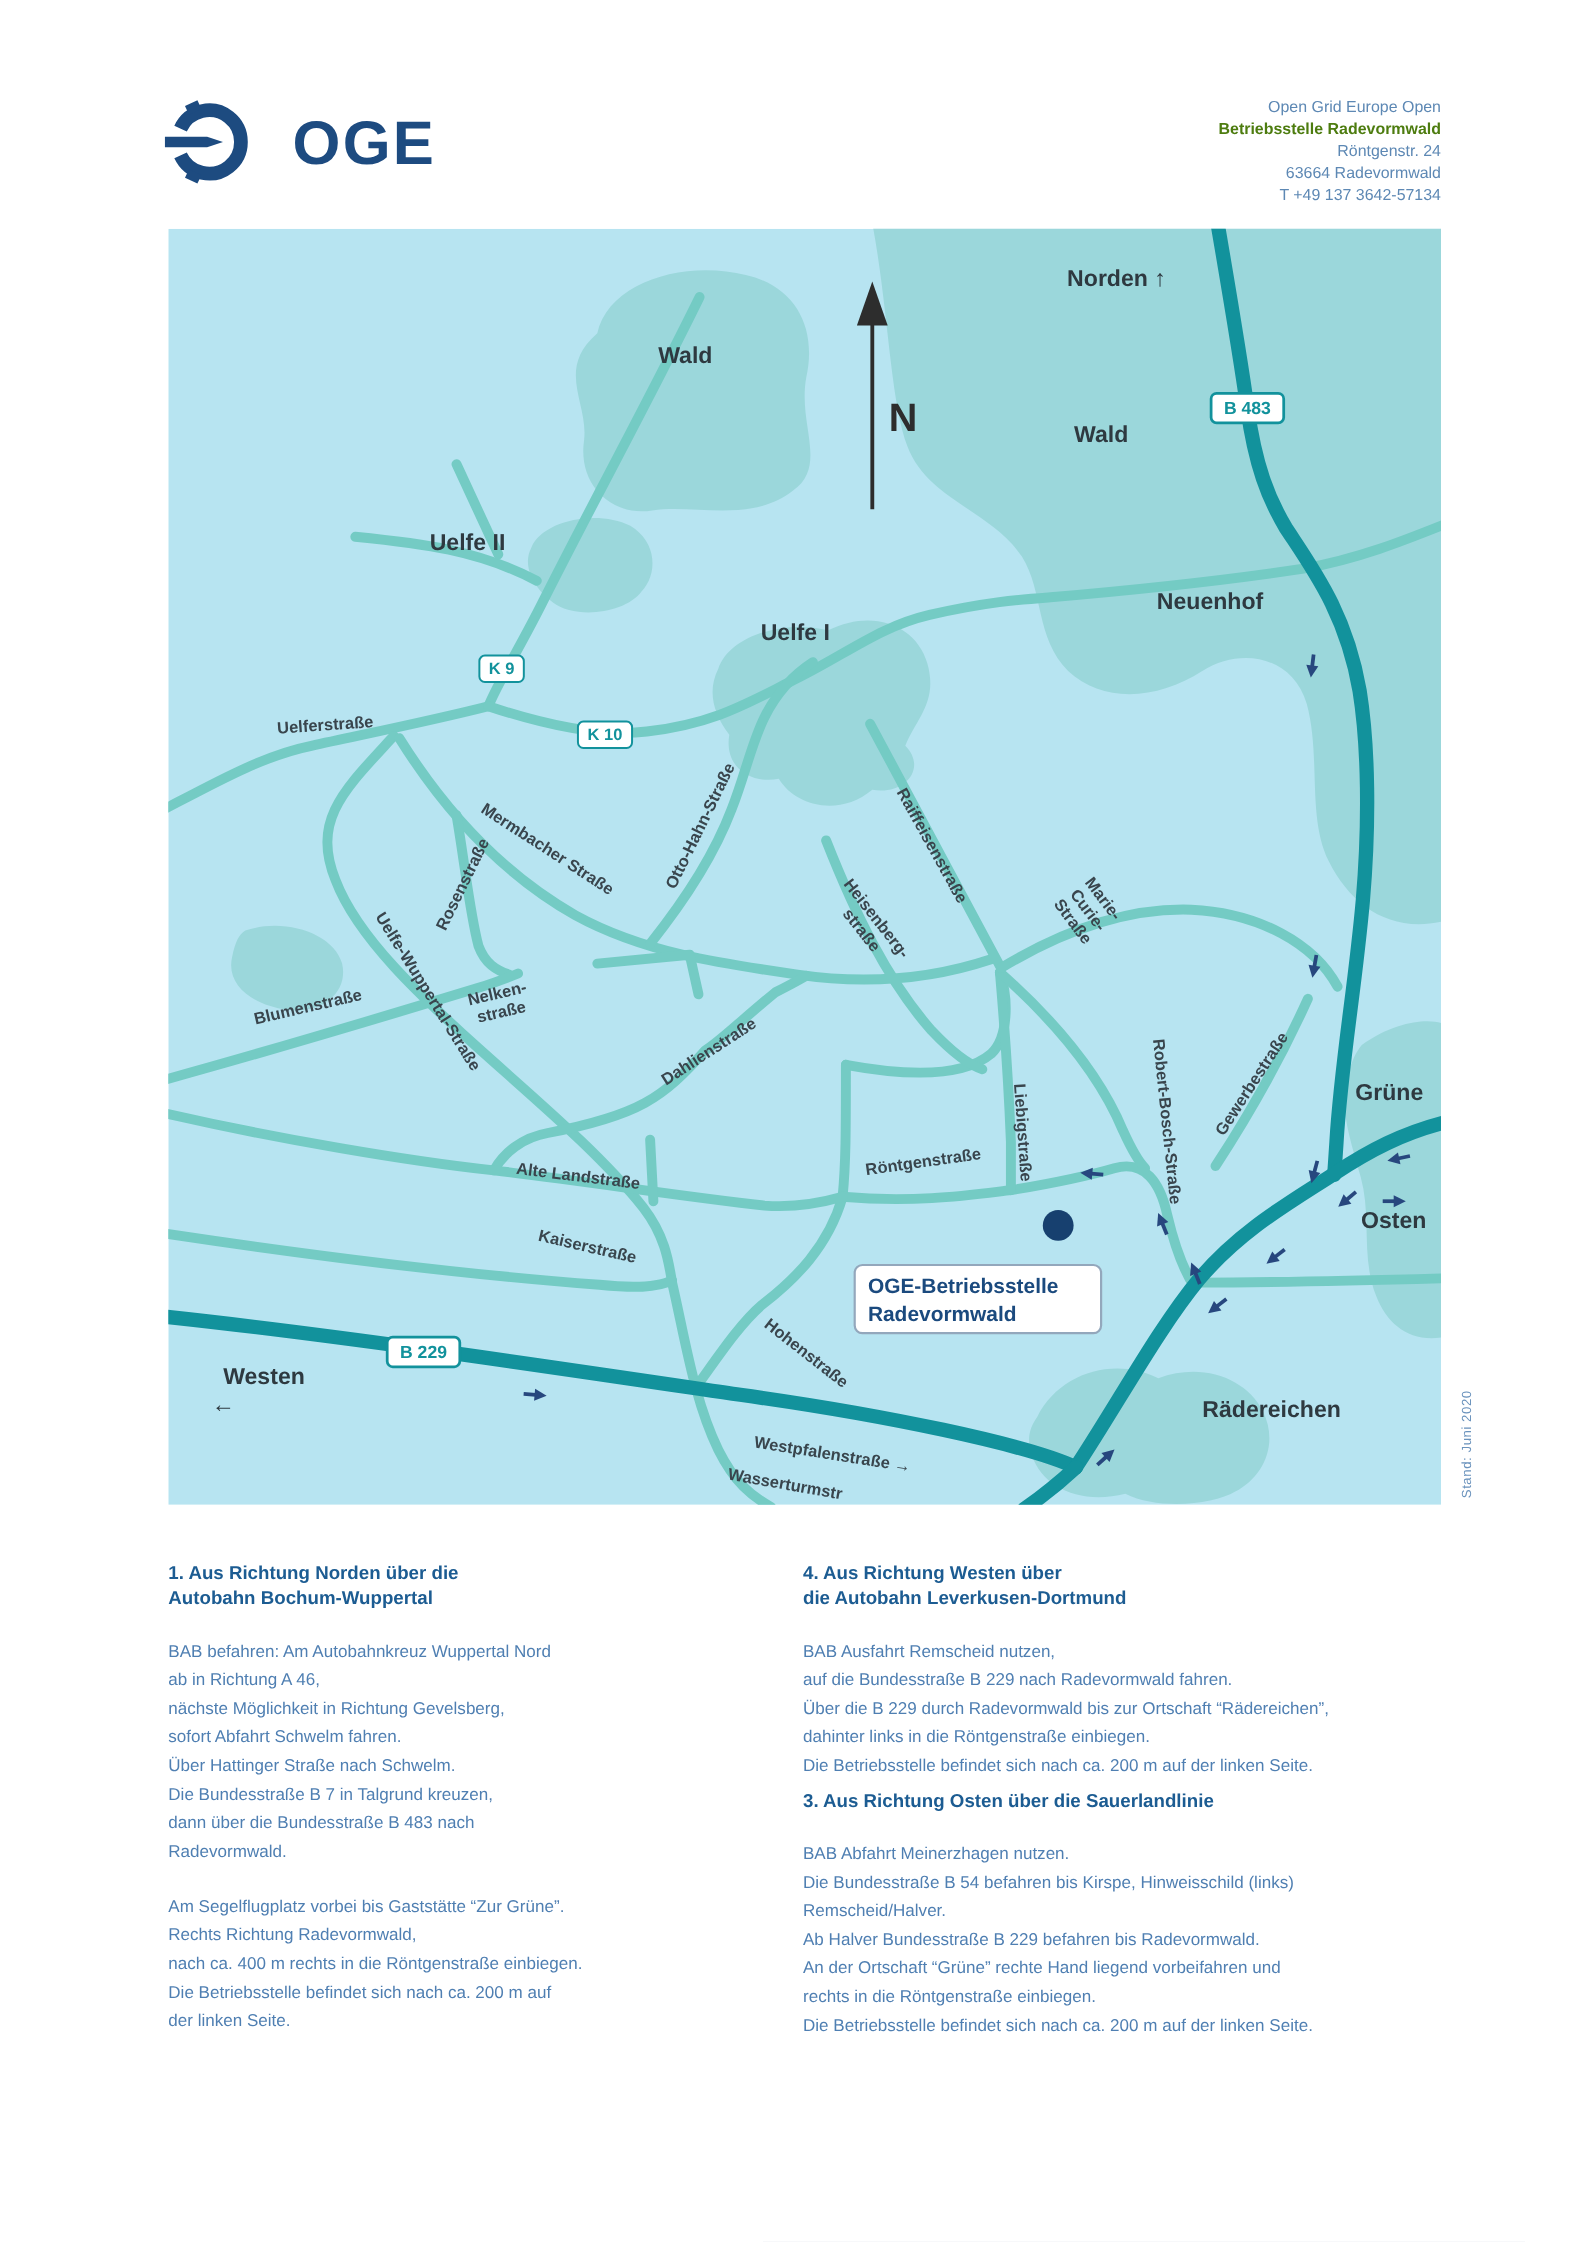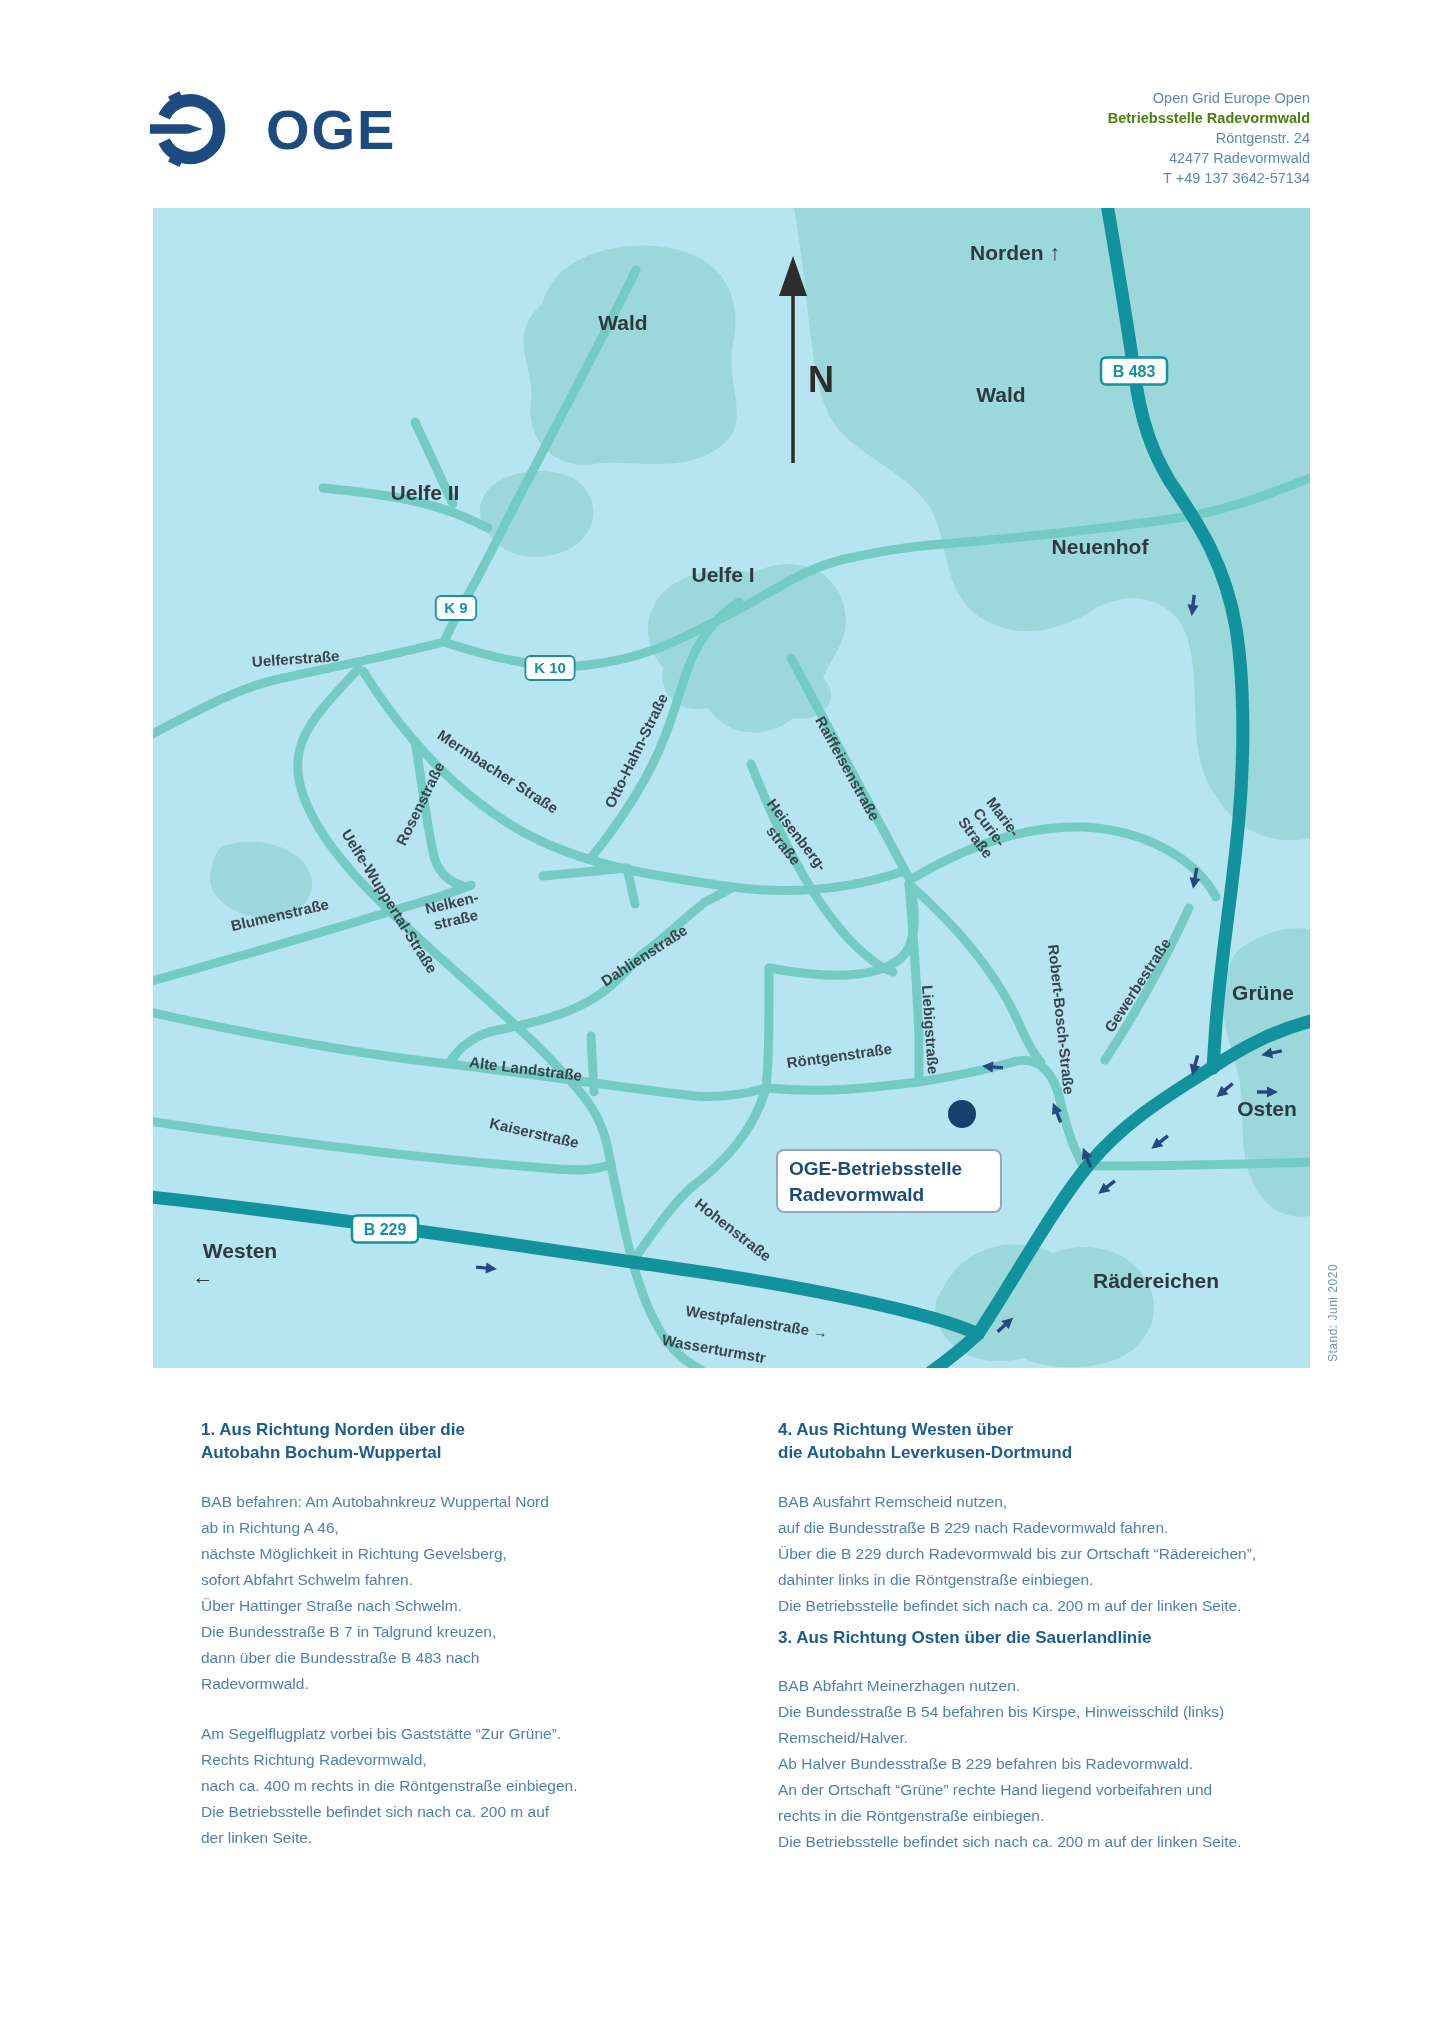--- a/index.html
+++ b/index.html
@@ -15,21 +15,21 @@
   .map svg{display:block;}
   text.pl{font-size:21px;font-weight:bold;fill:#2e3940;}
   text.st{font-size:15px;font-weight:600;fill:#39454d;}
   text.cp{font-size:36px;font-weight:bold;fill:#2d2d2d;}
   text.bb{font-size:16px;font-weight:bold;fill:#12929c;}
   text.kb{font-size:15px;font-weight:bold;fill:#12929c;}
   text.marker-text{font-size:19px;font-weight:bold;fill:#1b4a7e;}
   .stand{position:absolute;left:1326px;top:1212px;height:150px;writing-mode:vertical-rl;
          transform:rotate(180deg);font-size:12px;color:#6b93bd;letter-spacing:.5px;}
   
-  .sec{position:absolute;margin-left:48px;}
+  .sec{position:absolute;}
   .sec h3{margin:0;font-size:17px;line-height:1.38;font-weight:bold;color:#1c5c92;white-space:pre-line;}
   .sec p{margin:24px 0 0 0;font-size:15.5px;line-height:26px;color:#4f7fb2;white-space:pre-line;}
   .s1{left:153px;top:1418px;width:500px;}
   .s2{left:730px;top:1418px;width:600px;}
   .s3{left:730px;top:1626px;width:600px;}
 </style>
 </head>
 <body>
 
 <div class="page">
@@ -41,21 +41,21 @@
       <rect x="22.3" y="73.1" width="13" height="9" fill="#1d4b80" transform="rotate(25 28.8 77.6)"></rect>
       <path d="M 2,40 L 42,40 L 57,45 L 42,50 L 2,50 Z" fill="#1d4b80"></path>
     </svg>
     <div class="logo-text">OGE</div>
   </div>
 
   <div class="addr">
     <div>Open Grid Europe Open</div>
     <div class="bold">Betriebsstelle Radevormwald</div>
     <div>Röntgenstr. 24</div>
-    <div>42477 Radevormwald</div>
+    <div>63664 Radevormwald</div>
     <div>T +49 137 3642-57134</div>
   </div>
 
   <div class="map">
     <svg id="mapsvg" width="1157" height="1160" viewBox="0 0 1157 1160">
         <rect x="0" y="0" width="1157" height="1160" fill="#b7e4f1"></rect>
         <path d="M 390,95 C 400,48 470,28 525,42 C 570,52 590,90 580,135 C 572,178 600,215 568,238 C 530,268 478,250 440,256 C 402,262 372,232 378,192 C 382,158 352,128 390,95 Z" fill="#9bd7db"></path>
         <path d="M 640,-5 L 1157,-5 L 1157,630 C 1110,640 1075,615 1055,575 C 1035,535 1048,480 1035,432 C 1022,388 975,380 940,402 C 900,428 850,432 818,402 C 788,372 796,330 776,298 C 748,256 690,246 672,198 C 656,155 655,75 640,-5 Z" fill="#9bd7db"></path>
         <path d="M 500,400 C 510,370 560,355 600,365 C 640,345 680,360 690,395 C 700,430 680,445 670,470 C 690,490 670,515 640,510 C 610,535 570,525 555,500 C 530,505 505,490 510,460 C 495,440 490,420 500,400 Z" fill="#9bd7db"></path>
         <path d="M 330,290 C 340,265 390,255 420,270 C 445,285 445,315 430,330 C 415,350 370,355 350,340 C 330,325 322,305 330,290 Z" fill="#9bd7db"></path>

